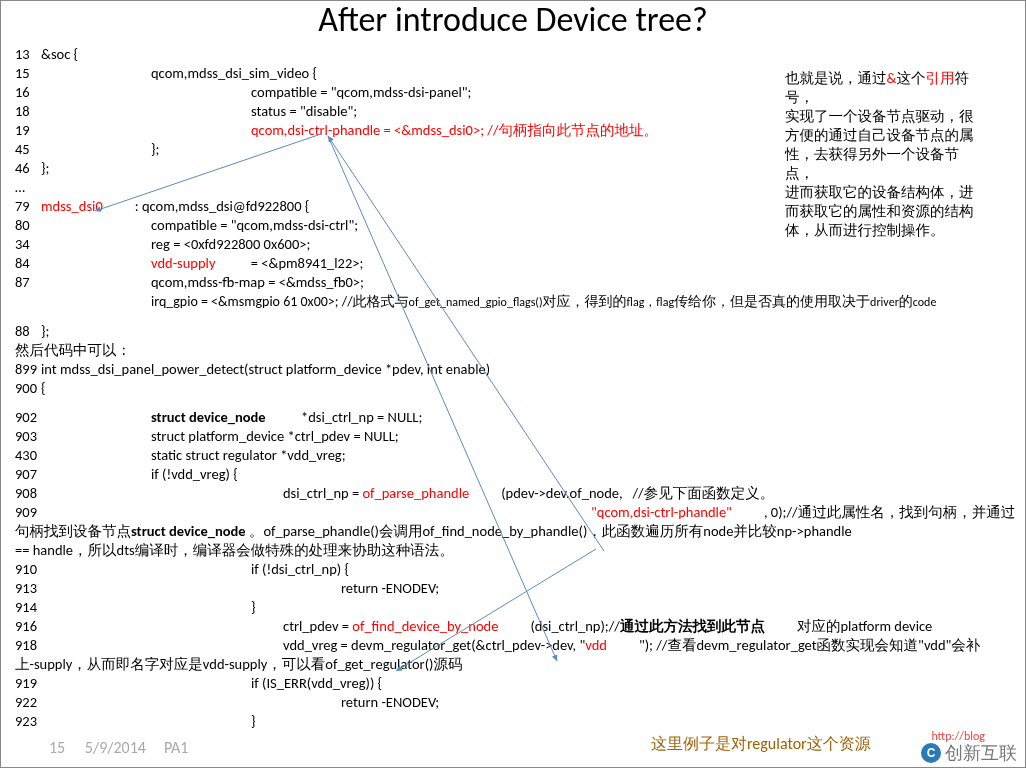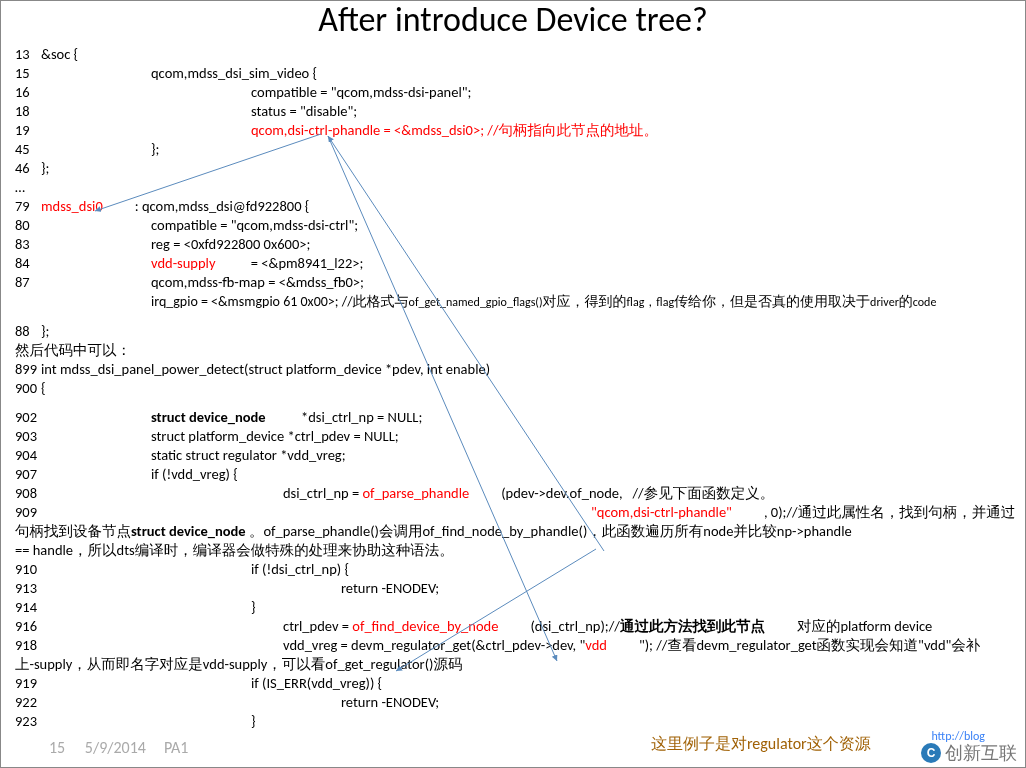--- a/index.html
+++ b/index.html
@@ -53,58 +53,67 @@
     font-size: 18px; color: #777; font-family: Arial, sans-serif;
     display: flex; align-items: center; gap: 4px;
   }
   .wm-icon {
     width: 20px; height: 20px; border-radius: 50%;
     background: #2a7ab8; color: #fff; display: inline-flex;
     align-items: center; justify-content: center; font-size: 12px; font-weight: bold;
   }
   .wm-url {
     position: absolute; bottom: 24px; right: 40px;
-    color: #3b82f6; font-size: 12px;
+    color: #ef4444; font-size: 12px;
   }
   svg.arrows {
     position: absolute; top: 0; left: 0; width: 1026px; height: 768px;
     pointer-events: none;
   }
 </style>
 </head>
 <body>
 
 <div class="page">
   <div class="title">After introduce Device tree?</div>
 
+  <div class="side-note">
+    <span>也就是说，通过</span><span class="red">&amp;</span><span>这个</span><span class="red">引用</span><span>符号，</span>
+    <span class="p">实现了一个设备节点驱动，很</span>
+    <span class="p">方便的通过自己设备节点的属</span>
+    <span class="p">性，去获得另外一个设备节点，</span>
+    <span class="p">进而获取它的设备结构体，进</span>
+    <span class="p">而获取它的属性和资源的结构</span>
+    <span class="p">体，从而进行控制操作。</span>
+  </div>
 
   <div class="content">
     <div class="line"><span class="ln">13</span><span>&amp;soc {</span></div>
     <div class="line"><span class="ln">15</span><span class="ind1">qcom,mdss_dsi_sim_video {</span></div>
     <div class="line"><span class="ln">16</span><span class="ind2">compatible = "qcom,mdss-dsi-panel";</span></div>
     <div class="line"><span class="ln">18</span><span class="ind2">status = "disable";</span></div>
     <div class="line mix"><span class="ln">19</span><span class="ind2 red"><span>qcom,dsi-ctrl-phandle = &lt;</span><span>&amp;mdss_dsi0</span><span>&gt;; //句柄指向此节点的地址。</span></span></div>
     <div class="line"><span class="ln">45</span><span class="ind1">};</span></div>
     <div class="line"><span class="ln">46</span><span>};</span></div>
     <div class="line">…</div>
     <div class="line mix"><span class="ln">79</span><span class="red">mdss_dsi0</span><span class="txt">: qcom,mdss_dsi@fd922800 {</span></div>
     <div class="line"><span class="ln">80</span><span class="ind1">compatible = "qcom,mdss-dsi-ctrl";</span></div>
-    <div class="line"><span class="ln">83</span><span class="ind1">reg = &lt;0xfd922800 0x600&gt;;</span></div>
+    <div class="line"><span class="ln">34</span><span class="ind1">reg = &lt;0xfd922800 0x600&gt;;</span></div>
     <div class="line mix"><span class="ln">84</span><span class="ind1"><span class="red">vdd-supply</span><span class="txt"> = &lt;&amp;pm8941_l22&gt;;</span></span></div>
     <div class="line"><span class="ln">87</span><span class="ind1">qcom,mdss-fb-map = &lt;&amp;mdss_fb0&gt;;</span></div>
     <div class="line" style="font-size:14px;"><span class="ln"></span><span class="ind1"><span>irq_gpio = &lt;&amp;msmgpio 61 0x00&gt;; //此格式与</span><span style="font-size:12px;">of_get_named_gpio_flags()</span><span>对应，得到的</span><span style="font-size:12px;">flag，flag</span><span>传给你，但是否真的使用取决于</span><span style="font-size:12px;">driver</span><span>的</span><span style="font-size:12px;">code</span></span></div>
     <div class="line" style="height:10px;"></div>
     <div class="line"><span class="ln">88</span><span>};</span></div>
     <div class="line">然后代码中可以：</div>
     <div class="line"><span class="ln">899</span><span>int mdss_dsi_panel_power_detect(struct platform_device *pdev, int enable)</span></div>
     <div class="line"><span class="ln">900</span><span>{</span></div>
     <div class="line" style="height:10px;"></div>
     <div class="line mix"><span class="ln">902</span><span class="ind1"><span class="bold">struct device_node</span><span class="txt"> *dsi_ctrl_np = NULL;</span></span></div>
     <div class="line"><span class="ln">903</span><span class="ind1">struct platform_device *ctrl_pdev = NULL;</span></div>
-    <div class="line"><span class="ln">904</span><span class="ind1">static struct regulator *vdd_vreg;</span></div>
+    <div class="line"><span class="ln">430</span><span class="ind1">static struct regulator *vdd_vreg;</span></div>
     <div class="line"><span class="ln">907</span><span class="ind1">if (!vdd_vreg) {</span></div>
     <div class="line mix"><span class="ln">908</span><span class="ind2"><span class="txt">dsi_ctrl_np = </span><span class="red">of_parse_phandle</span><span class="txt">(pdev-&gt;dev.of_node,   //参见下面函数定义。</span></span></div>
     <div class="line mix"><span class="ln">909</span><span style="margin-left:550px; display:inline-block;"><span class="red">"qcom,dsi-ctrl-phandle"</span><span class="txt">, 0);//通过此属性名，找到句柄，并通过</span></span></div>
     <div class="line mix"><span>句柄找到设备节点</span><span class="bold">struct device_node</span><span> 。of_parse_phandle()会调用of_find_node_by_phandle()，此函数遍历所有node并比较np-&gt;phandle </span></div>
     <div class="line">== handle，所以dts编译时，编译器会做特殊的处理来协助这种语法。</div>
     <div class="line"><span class="ln">910</span><span class="ind2">if (!dsi_ctrl_np) {</span></div>
     <div class="line"><span class="ln">913</span><span class="ind2b">return -ENODEV;</span></div>
     <div class="line"><span class="ln">914</span><span class="ind2">}</span></div>
     <div class="line mix"><span class="ln">916</span><span class="ind2"><span class="txt">ctrl_pdev = </span><span class="red">of_find_device_by_node</span><span class="txt">(dsi_ctrl_np);//</span><span class="bold">通过此方法找到此节点</span><span class="txt">对应的platform device</span></span></div>
     <div class="line mix"><span class="ln">918</span><span class="ind2"><span class="txt">vdd_vreg = devm_regulator_get(&amp;ctrl_pdev-&gt;dev, "</span><span class="red">vdd</span><span class="txt">"); //查看devm_regulator_get函数实现会知道"vdd"会补</span></span></div>

